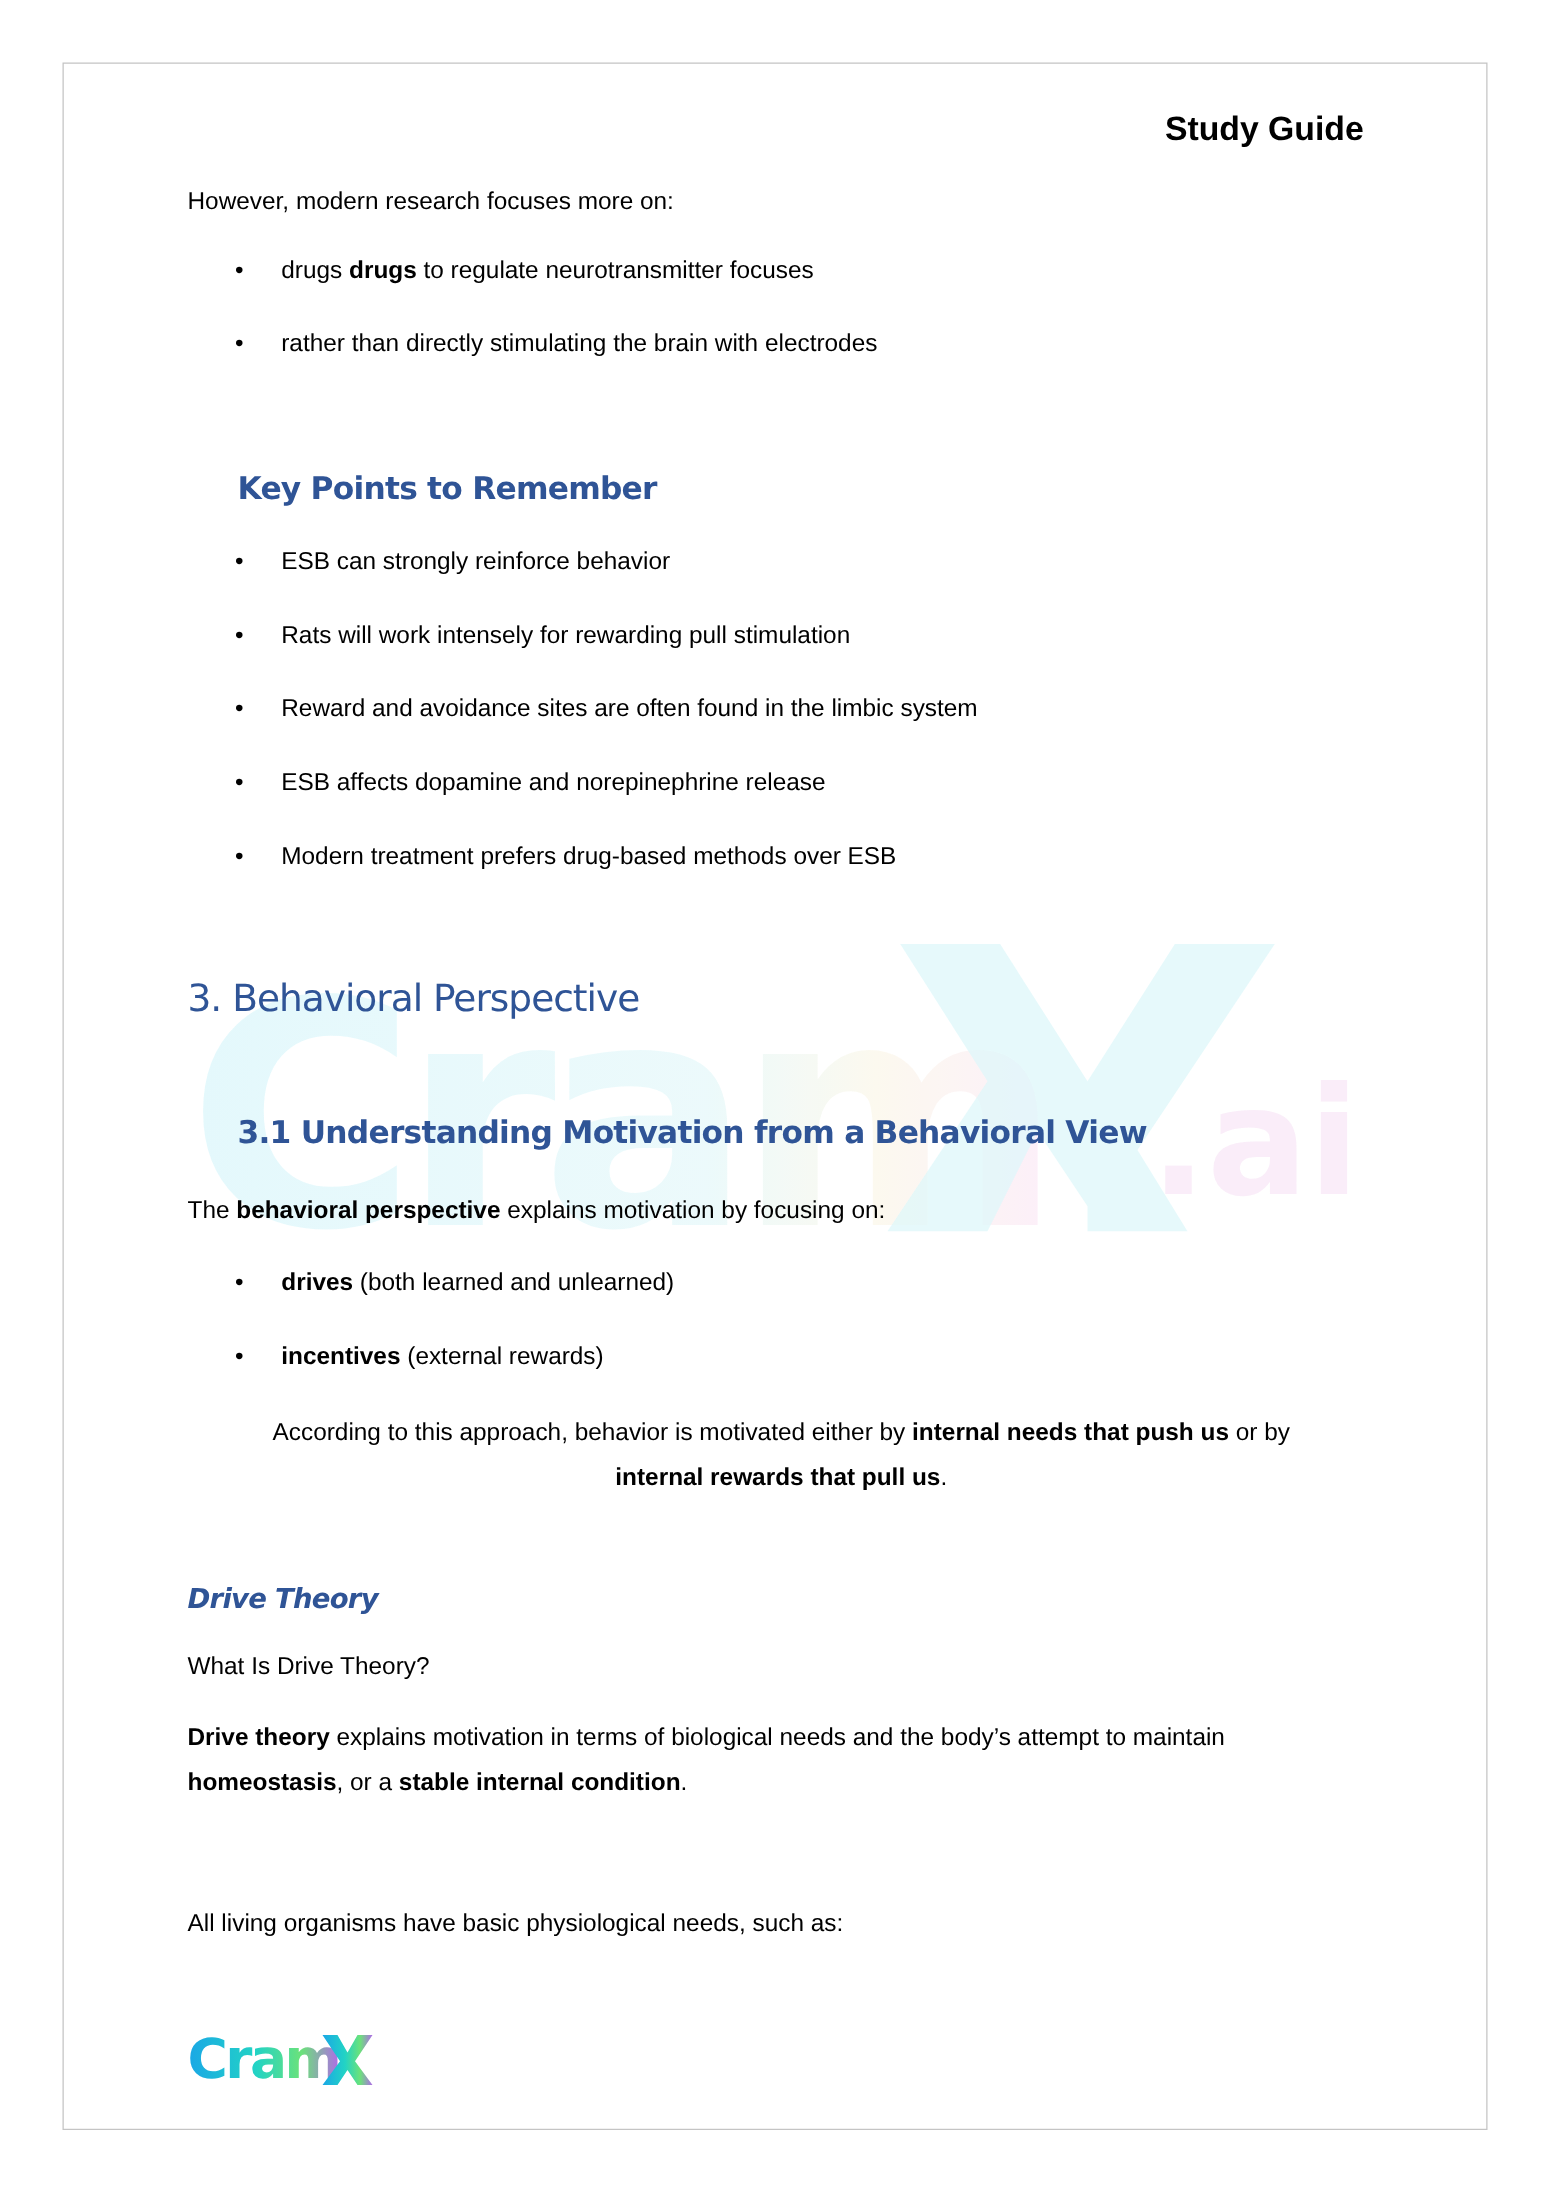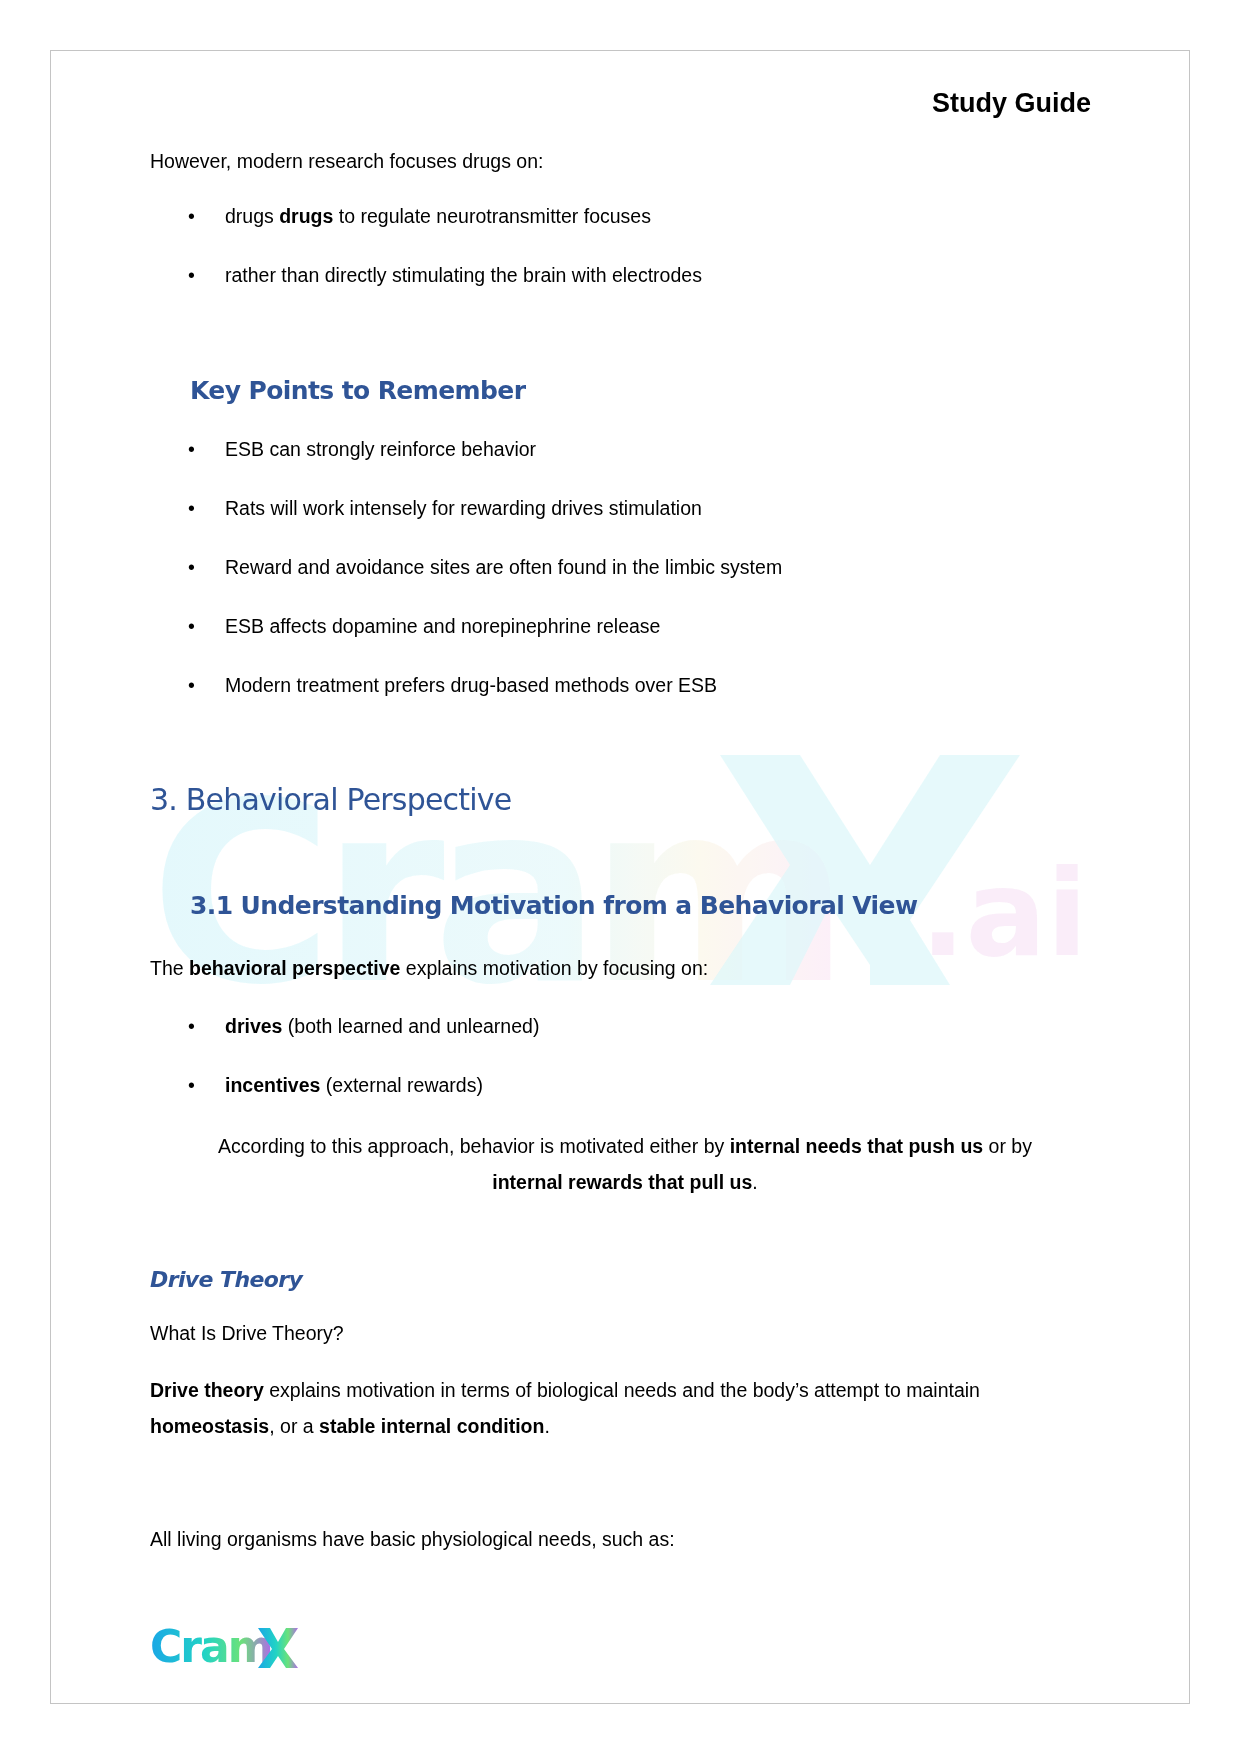--- a/index.html
+++ b/index.html
@@ -36,38 +36,38 @@
       <stop offset="1" stop-color="#fbe8f7"></stop>
     </linearGradient>
   </defs>
   <text x="0" y="225" font-family="DejaVu Sans, sans-serif" font-weight="bold" font-size="250" fill="url(#wmg)" fill-opacity="0.75" letter-spacing="-12">Cram</text>
   <polygon points="570,0 650,0 720,110 790,0 870,0 760,165 800,230 720,230 720,210 680,150 640,230 560,230 640,110" fill="#d9f6fa" fill-opacity="0.7"></polygon>
   <text x="770" y="200" font-family="DejaVu Sans, sans-serif" font-weight="bold" font-size="120" fill="#f7e6f6" fill-opacity="0.8">.ai</text>
 </svg>
 
 <div class="header-title">Study Guide</div>
 
-<div class="abs para" style="top:143px;">However, modern research focuses drugs on:</div>
+<div class="abs para" style="top:143px;">However, modern research focuses more on:</div>
 <div class="bullet" style="top:205px;">
   <span class="dot">•</span>
   <span class="txt"><span>drugs </span><b>drugs</b><span> to regulate neurotransmitter focuses</span></span>
 </div>
 <div class="bullet" style="top:264px;">
   <span class="dot">•</span>
   <span class="txt">rather than directly stimulating the brain with electrodes</span>
 </div>
 
 <div class="abs h2" style="top:376px;">Key Points to Remember</div>
 <div class="bullet" style="top:438px;">
   <span class="dot">•</span>
   <span class="txt">ESB can strongly reinforce behavior</span>
 </div>
 <div class="bullet" style="top:497px;">
   <span class="dot">•</span>
-  <span class="txt">Rats will work intensely for rewarding drives stimulation</span>
+  <span class="txt">Rats will work intensely for rewarding pull stimulation</span>
 </div>
 <div class="bullet" style="top:556px;">
   <span class="dot">•</span>
   <span class="txt">Reward and avoidance sites are often found in the limbic system</span>
 </div>
 <div class="bullet" style="top:615px;">
   <span class="dot">•</span>
   <span class="txt">ESB affects dopamine and norepinephrine release</span>
 </div>
 <div class="bullet" style="top:674px;">

